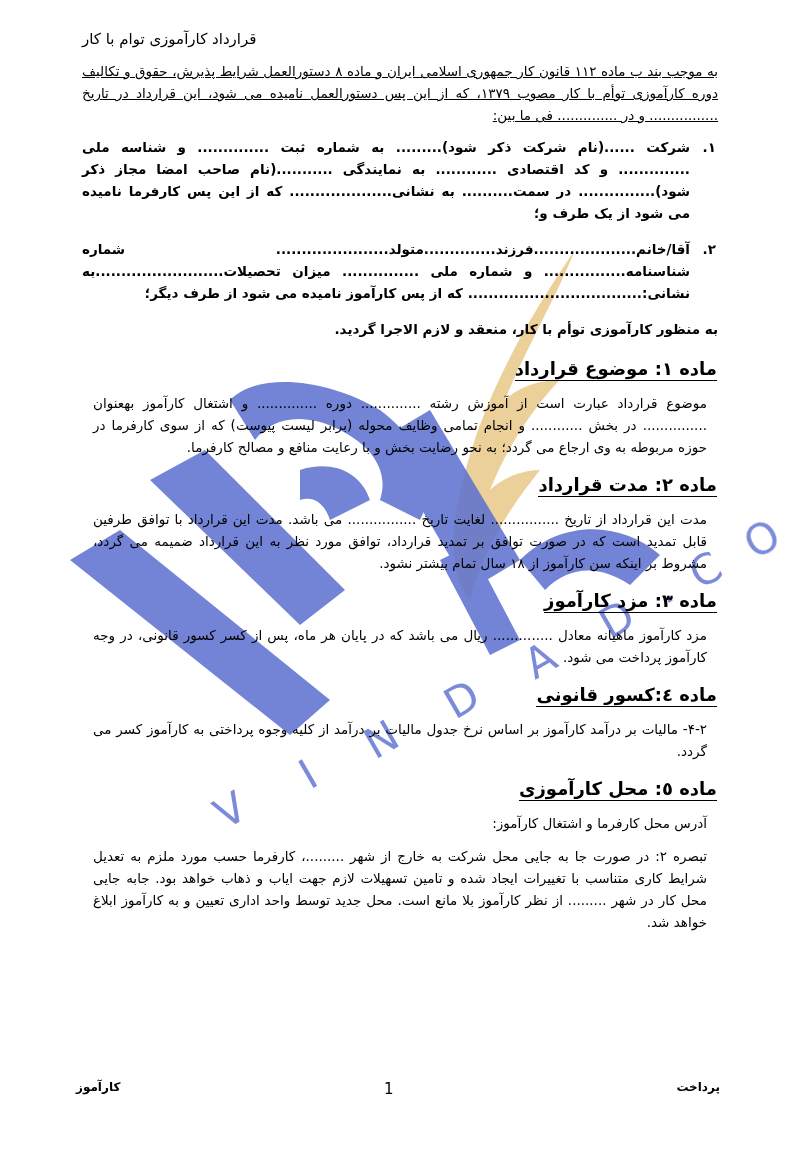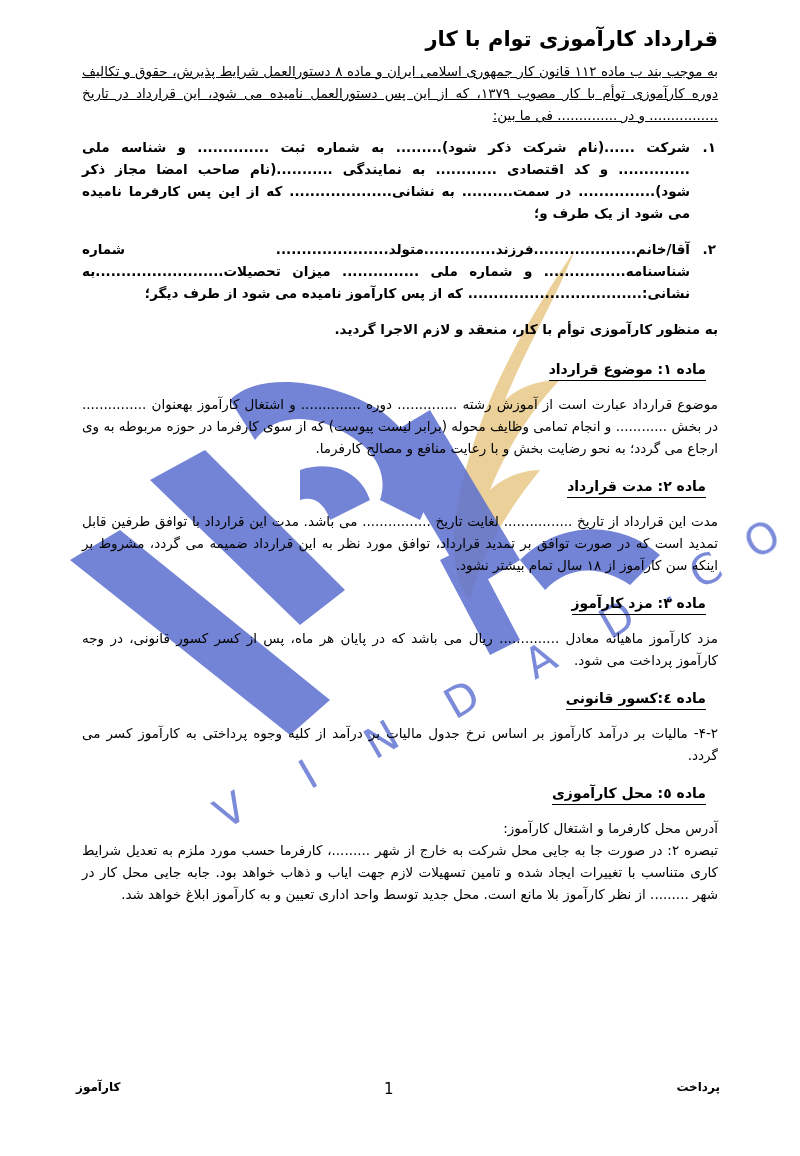--- a/index.html
+++ b/index.html
@@ -1,31 +1,31 @@
 <!DOCTYPE html>
 <html><head>
 <meta charset="utf-8">
 <style>
   html, body { margin: 0; padding: 0; background: #ffffff; }
   body { width: 800px; height: 1156px; position: relative; overflow: hidden;
          font-family: "DejaVu Sans", sans-serif; color: #000; }
   .page { position: absolute; left: 0; top: 0; width: 800px; height: 1156px; }
   .watermark { position: absolute; left: 0; top: 0; width: 800px; height: 1156px; pointer-events: none; z-index: 0; }
   .content { position: absolute; left: 82px; top: 22px; width: 636px; direction: rtl; text-align: justify; z-index: 1; font-size: 13.5px; line-height: 22px; }
-  .title { text-align: right; font-weight: bold; font-size: 21px; margin: 6px 0 10px 0; }
+  .title { text-align: left; font-weight: normal; font-size: 15px; margin: 6px 0 10px 0; }
   p { margin: 0; }
   .intro { margin-bottom: 10px; text-decoration: underline; }
   ol.parties { list-style: none; margin: 0 0 10px 0; padding: 0 28px 0 0; }
   ol.parties li { position: relative; font-weight: bold; margin-bottom: 14px; }
   ol.parties li .num { position: absolute; right: -26px; top: 0; font-weight: bold; }
   .bold { font-weight: bold; }
   .closing { margin: 0 0 18px 0; }
   .section { margin-bottom: 16px; }
-  .section h2 { font-size: 14px; font-weight: bold; margin: 12px; padding-bottom: 0; display: block; border-bottom: 1.5px solid #000; width: fit-content; }
-  .section .para { margin: 0; }
+  .section h2 { font-size: 18px; font-weight: bold; margin: 1px; padding-bottom: 0; display: block; border-bottom: 1.5px solid #000; width: fit-content; }
+  .section .para { margin: 11px; }
   .footer { position: absolute; top: 1080px; left: 0; width: 800px; font-size: 12px; z-index: 1; }
   .footer .employer { position: absolute; right: 80px; font-weight: bold; }
   .footer .pnum { position: absolute; left: 384px; font-size: 15px; }
   .footer .trainee { position: absolute; left: 76px; font-weight: bold; }
 </style>
 </head>
 <body>
 
 <div class="page">
 

